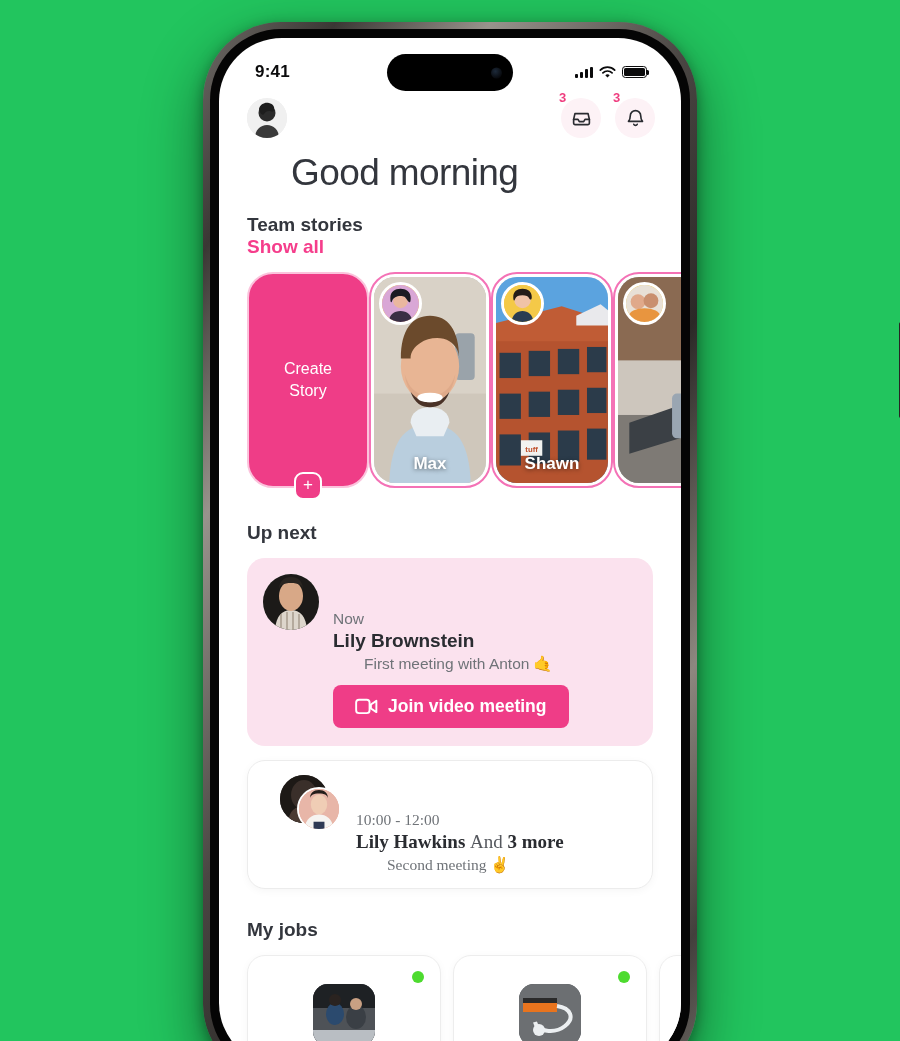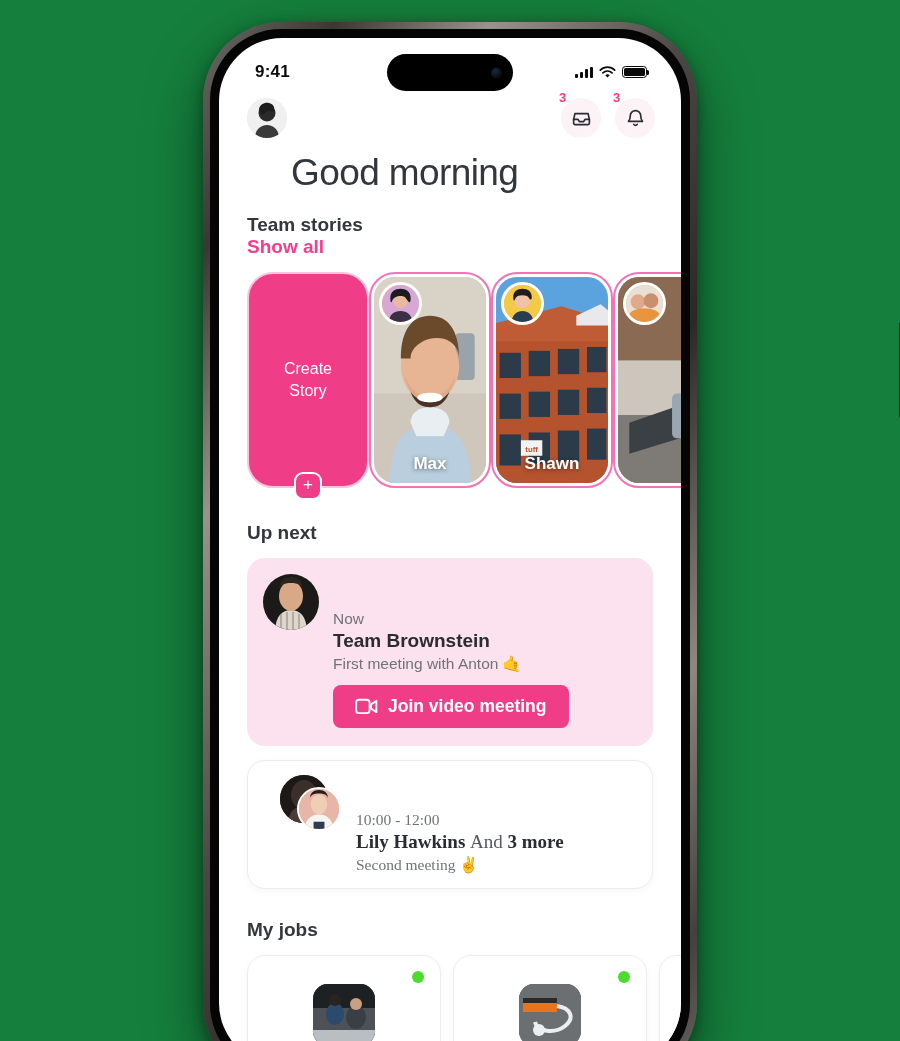--- a/index.html
+++ b/index.html
@@ -2,21 +2,21 @@
 <html><head>
 <meta charset="utf-8">
 <style>
   * { margin:0; padding:0; box-sizing:border-box; }
   html, body {
     width:900px; height:1041px;
     font-family:"Liberation Sans", sans-serif;
     background:#4a6b50;
     overflow:hidden;
   }
-  .stage { position:relative; width:900px; height:1041px; background:#15803d; }
+  .stage { position:relative; width:900px; height:1041px; background:#22c55e; }
 
   
   .phone {
     position:absolute; left:203px; top:22px;
     width:494px; height:1060px;
     border-radius:78px;
     background:linear-gradient(120deg,#6e6a66 0%,#3a3734 12%,#98938c 26%,#4a4643 45%,#2b2927 60%,#8d877f 78%,#43403d 92%,#6a6661 100%);
     padding:7px;
     box-shadow:0 22px 60px rgba(0,0,0,.45), 0 4px 14px rgba(0,0,0,.35);
   }
@@ -107,21 +107,21 @@
   .up-card.plain { background:#fff; border:1.4px solid #ececec; padding:14px 32px; box-shadow:0 2px 8px rgba(0,0,0,.04);font-family:Liberation Serif, serif; }
   .up-av { flex:0 0 auto; width:56px; height:56px; border-radius:50%; overflow:hidden; background:#dcdcdc; }
   .av-stack { position:relative; width:62px; height:56px; flex:0 0 auto; }
   .av-stack .a1 { position:absolute; left:0; top:0; width:48px; height:48px; border-radius:50%; overflow:hidden; background:#2a2322; }
   .av-stack .a2 { position:absolute; left:17px; top:12px; width:44px; height:44px; border-radius:50%;
                   overflow:hidden; border:2.5px solid #fff; background:#e7a89a; }
   .up-body { flex:1; min-width:0; }
   .up-time { font-size:15.5px; color:#6f7378;margin-top:36px; }
   .up-name { font-size:19px; font-weight:700; color:#2a2c31; margin-top:2px; }
   .up-name .light { font-weight:400; color:#55585e; }
-  .up-sub { font-size:15.5px; color:#6f7378; margin-top:3px; }
+  .up-sub { font-size:15.5px; color:#6f7378; margin-top:3px;margin-left:31px; }
   .join-btn { margin-top:12px; display:inline-flex; align-items:center; gap:10px;
               background:#ef3d87; color:#fff; border-radius:8px; padding:11px 22px;
               font-size:17.5px; font-weight:700; }
   .join-btn svg { width:23px; height:17px; }
 
   
   .jobs { display:flex; gap:12px; padding:14px 0 0 28px; }
   .job { position:relative; flex:0 0 auto; width:194px; height:120px; border-radius:18px;
          background:#fff; border:1.4px solid #ededed; box-shadow:0 2px 8px rgba(0,0,0,.04);
          display:flex; align-items:center; justify-content:center; }
@@ -307,21 +307,21 @@
               <path d="M12 56c1-14 7-20 16-20s15 6 16 20z" fill="#ddd6cc"></path>
               <g stroke="#9a8d7e" stroke-width="1.2">
                 <path d="M18 40v16M24 38v18M30 38v18M36 40v16"></path>
               </g>
               <ellipse cx="28" cy="22" rx="12" ry="15" fill="#d8a887"></ellipse>
               <path d="M16 16c0-9 5-13 12-13s12 4 12 13c0-5-5-7-12-7s-12 2-12 7z" fill="#2a2520"></path>
             </svg>
           </div>
           <div class="up-body">
             <div class="up-time">Now</div>
-            <div class="up-name">Team Brownstein</div>
+            <div class="up-name">Lily Brownstein</div>
             <div class="up-sub">First meeting with Anton 🤙</div>
             <div class="join-btn">
               <svg viewBox="0 0 24 17" fill="none" stroke="#fff" stroke-width="2" stroke-linecap="round" stroke-linejoin="round">
                 <rect x="1.2" y="1.4" width="14" height="14" rx="3"></rect>
                 <path d="M16.6 6.4 22.3 2.6v11.8l-5.7-3.8z"></path>
               </svg>
               <span>Join video meeting</span>
             </div>
           </div>
         </div>

